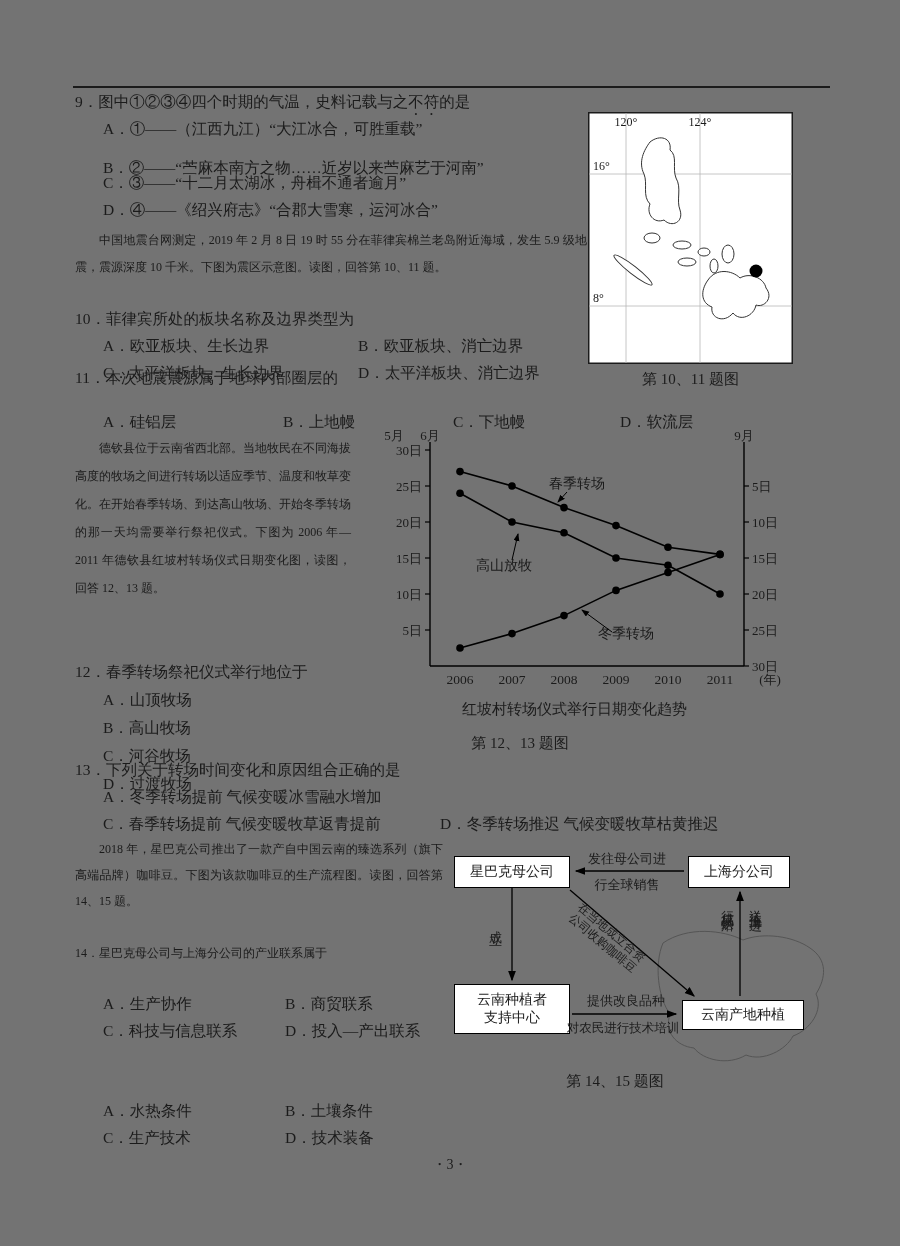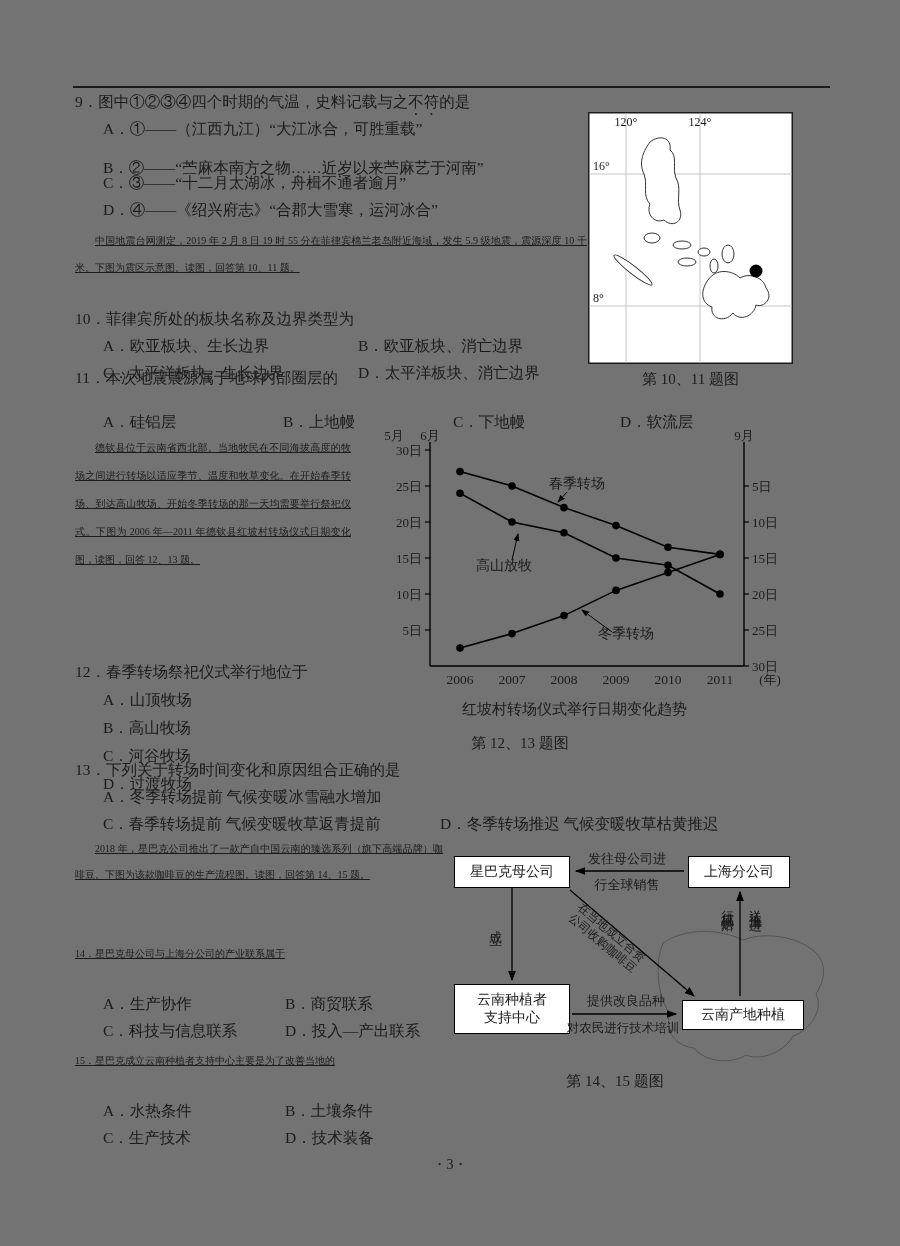--- a/index.html
+++ b/index.html
@@ -1,18 +1,18 @@
 <!DOCTYPE html>
 <html><head>
 <meta charset="utf-8">
 <style>
   html,body{margin:0;padding:0;background:#ffffff;}
   #page{position:relative;width:900px;height:1246px;background:#737373;font-family:"Liberation Serif","DejaVu Serif",serif;color:#1b1b1b;overflow:hidden;}
   .abs{position:absolute;white-space:nowrap;font-size:15.5px;}
-  .para{position:absolute;text-align:justify;text-indent:2em;font-size:10px;line-height:27px;white-space:normal;text-decoration:underline;}
+  .para{position:absolute;text-align:justify;text-indent:2em;font-size:12px;line-height:27px;white-space:normal;}
   .cap{position:absolute;text-align:center;font-size:15px;white-space:nowrap;}
   .rule{position:absolute;border-top:2px solid #1b1b1b;}
   .emph{text-emphasis:filled dot;-webkit-text-emphasis:filled dot;text-emphasis-position:under left;-webkit-text-emphasis-position:under left;}
   .box{position:absolute;border:1.5px solid #000;background:#fff;display:flex;align-items:center;justify-content:center;text-align:center;font-size:14px;line-height:1.3;white-space:pre-line;}
   .dlabel{position:absolute;font-size:13px;text-align:center;white-space:nowrap;}
   .vtext{position:absolute;writing-mode:vertical-rl;text-orientation:upright;font-size:13px;letter-spacing:2px;white-space:nowrap;}
   svg text{font-family:"Liberation Serif","DejaVu Serif",serif;fill:#1b1b1b;}
 </style>
 </head>
 <body>
@@ -155,21 +155,20 @@
   <div class="abs" style="left:440px;top:814px;">D．冬季转场推迟 气候变暖牧草枯黄推迟</div>
 
   <div class="para" style="left:75px;top:836px;width:368px;line-height:26px;">2018 年，星巴克公司推出了一款产自中国云南的臻选系列（旗下高端品牌）咖啡豆。下图为该款咖啡豆的生产流程图。读图，回答第 14、15 题。</div>
 
   <div class="para" style="left:75px;top:941px;width:352px;line-height:25px;text-indent:0;">14．星巴克母公司与上海分公司的产业联系属于</div>
   <div class="abs" style="left:103px;top:994px;">A．生产协作</div>
   <div class="abs" style="left:285px;top:994px;">B．商贸联系</div>
   <div class="abs" style="left:103px;top:1021px;">C．科技与信息联系</div>
   <div class="abs" style="left:285px;top:1021px;">D．投入—产出联系</div>
 
-  <div class="para" style="left:75px;top:1048px;width:352px;line-height:25px;text-indent:0;">15．星巴克成立云南种植者支持中心主要是为了改善当地的</div>
   <div class="abs" style="left:103px;top:1101px;">A．水热条件</div>
   <div class="abs" style="left:285px;top:1101px;">B．土壤条件</div>
   <div class="abs" style="left:103px;top:1128px;">C．生产技术</div>
   <div class="abs" style="left:285px;top:1128px;">D．技术装备</div>
 
   <div class="abs" style="left:448px;top:848px;width:390px;height:222px;">
     <svg width="390" height="222" viewBox="0 0 390 222" style="position:absolute;left:0;top:0;">
       <defs>
         <marker id="ah-d" markerWidth="9" markerHeight="9" refX="7" refY="3" orient="auto">
             <path d="M0,0 L8,3 L0,6 Z" fill="#000"></path>

